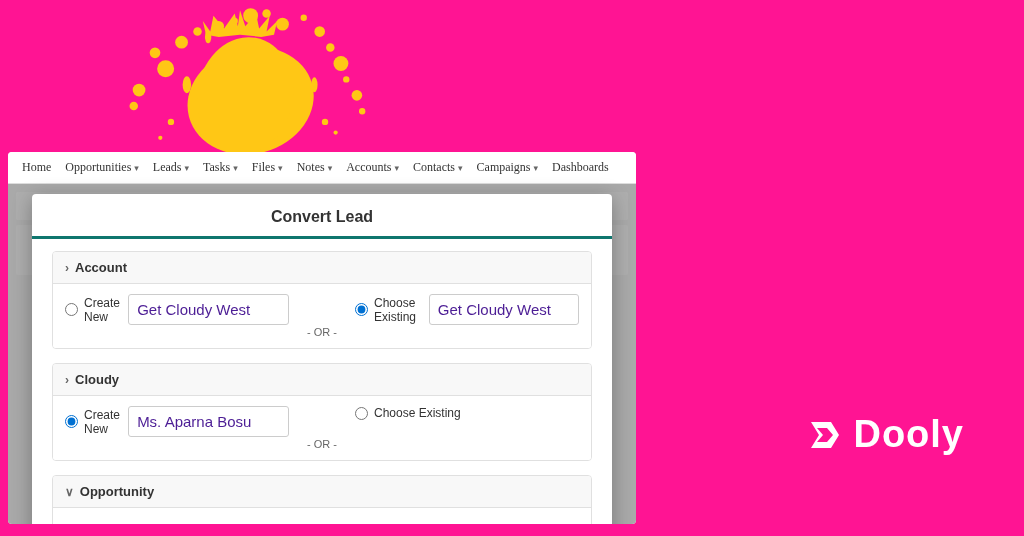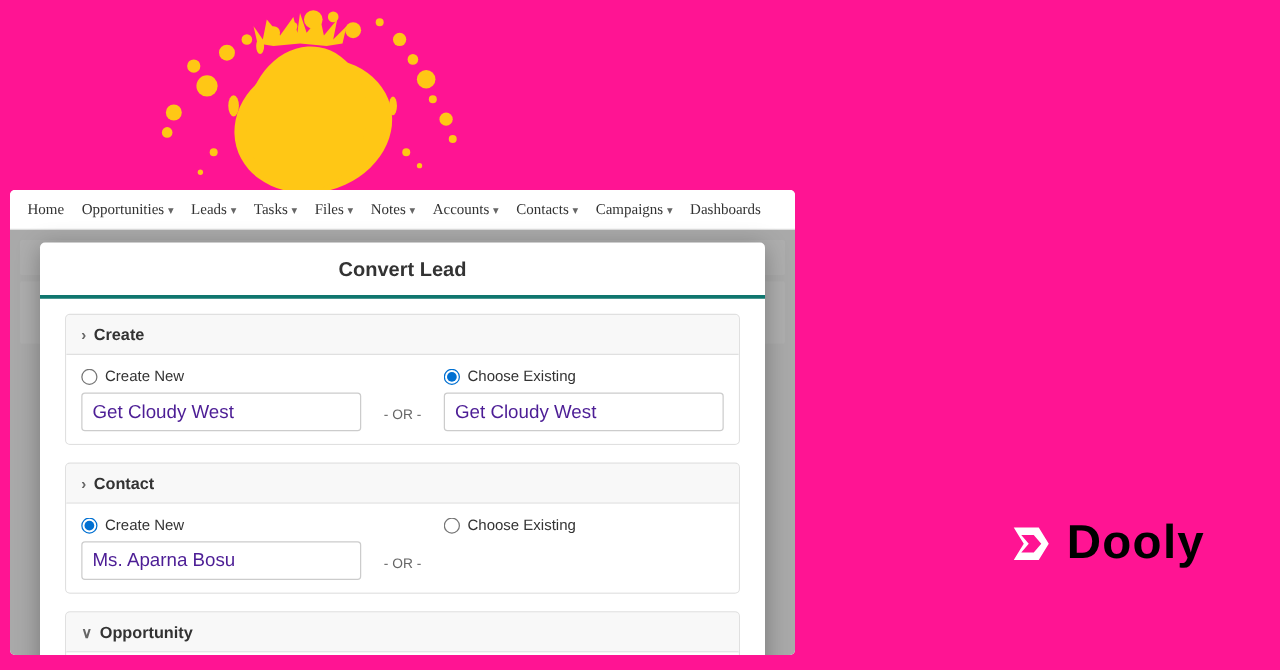--- a/index.html
+++ b/index.html
@@ -127,21 +127,21 @@
       display: flex;
       align-items: flex-start;
       padding: 10px 12px;
       gap: 10px;
       background: white;
     }
 
     .option-group {
       flex: 1;
       display: flex;
-      flex-direction: column;
+      flex-direction: row;
       gap: 6px;
     }
 
     .option-label {
       display: flex;
       align-items: center;
       gap: 6px;
       font-size: 12px;
       color: #333;
     }
@@ -216,21 +216,21 @@
     <polygon points="150,5 155,20 165,8 168,22 178,10 175,25 185,15 182,28 170,30 150,28 130,30 118,28 115,15 122,25 125,10 135,22 145,8 148,20"></polygon>
   </g>
 </svg>
 
 <div class="dooly-brand" style="position:absolute;right:60px;bottom:80px;z-index:2;display:flex;align-items:center;gap:8px;">
 
   <svg width="42" height="42" viewBox="0 0 42 42">
     <polygon points="8,8 28,8 36,21 28,34 8,34 16,21" fill="white"></polygon>
     <polygon points="14,14 24,14 30,21 24,28 14,28 20,21" fill="#FF1493"></polygon>
   </svg>
-  <span style="font-size:38px;font-weight:800;color:#000000;letter-spacing:1px;">Dooly</span>
+  <span style="font-size:38px;font-weight:800;color:#ffffff;letter-spacing:1px;">Dooly</span>
 </div>
 
 <div style="position:absolute;top:152px;left:8px;width:628px;bottom:12px;background:#f3f3f3;border-radius:4px;overflow:hidden;z-index:3;">
 
   <div class="nav-bar">
 
     <span class="nav-item">Home</span>
     <span class="nav-item">Opportunities <span class="nav-arrow">▾</span></span>
     <span class="nav-item">Leads <span class="nav-arrow">▾</span></span>
     <span class="nav-item">Tasks <span class="nav-arrow">▾</span></span>
@@ -253,21 +253,21 @@
 
       <div class="modal-header">
         <span>Convert Lead</span>
       </div>
 
       <div class="modal-body">
 
         <div class="section">
           <div class="section-header">
             <span class="section-chevron">›</span>
-            <span>Create</span>
+            <span>Account</span>
           </div>
           <div class="section-content">
             <div class="option-group">
               <label class="option-label">
                 <input type="radio" name="account" style="">
                 <span>Create New</span>
               </label>
               <input type="text" class="field-input" value="Get Cloudy West" style="">
             </div>
             <div class="or-divider">- OR -</div>
@@ -277,21 +277,21 @@
                 <span>Choose Existing</span>
               </label>
               <input type="text" class="field-input" value="Get Cloudy West" style="">
             </div>
           </div>
         </div>
 
         <div class="section">
           <div class="section-header">
             <span class="section-chevron">›</span>
-            <span>Contact</span>
+            <span>Cloudy</span>
           </div>
           <div class="section-content">
             <div class="option-group">
               <label class="option-label">
                 <input type="radio" name="contact" checked="" style="">
                 <span>Create New</span>
               </label>
               <input type="text" class="field-input" value="Ms. Aparna Bosu" style="">
             </div>
             <div class="or-divider">- OR -</div>

